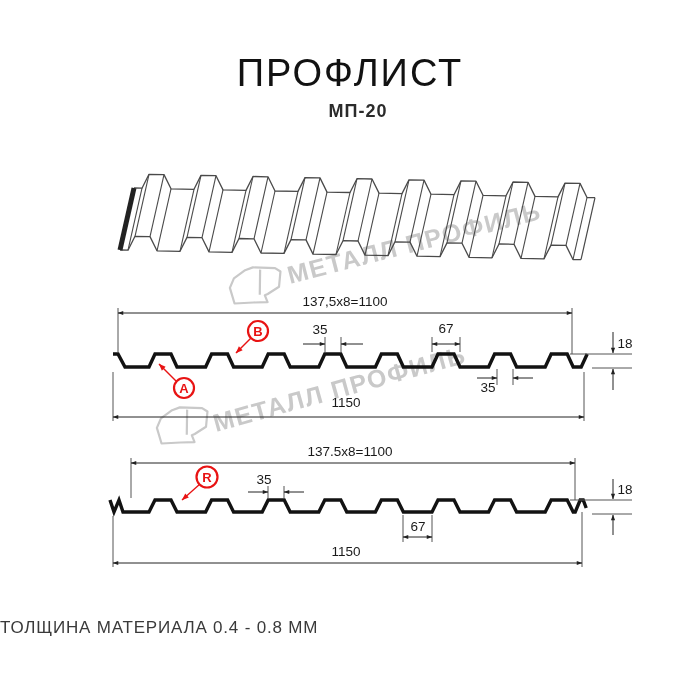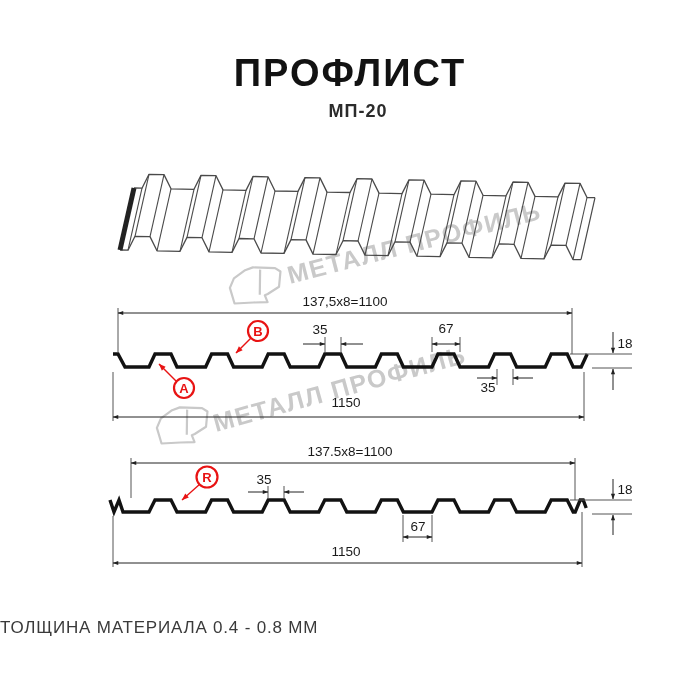--- a/index.html
+++ b/index.html
@@ -1,19 +1,19 @@
 <!DOCTYPE html>
 <html><head>
 <meta charset="utf-8">
 <style>
   html,body{margin:0;padding:0;background:#fff;}
   #page{position:relative;width:700px;height:700px;background:#fff;overflow:hidden;
         font-family:"Liberation Sans",sans-serif;}
   #title{position:absolute;top:52px;left:0;width:700px;text-align:center;
-         font-size:38px;font-weight:700;letter-spacing:2px;color:#121212;}
+         font-size:38px;font-weight:400;letter-spacing:2px;color:#121212;}
   #subtitle{position:absolute;top:101px;left:8px;width:700px;text-align:center;
          font-size:18px;font-weight:600;letter-spacing:1px;color:#2b2b2b;}
   #footer{position:absolute;top:618px;left:0;width:700px;text-align:left;
          font-size:17px;font-weight:500;letter-spacing:.8px;color:#3a3a3a;}
   svg{position:absolute;left:0;top:0;}
   .wm-text{font-size:25px;font-weight:bold;letter-spacing:1.5px;fill:#c9c9c9;}
   .wm-logo{fill:none;stroke:#c9c9c9;stroke-width:2.2;stroke-linejoin:round;}
   .profile{fill:none;stroke:#121212;stroke-width:3.4;stroke-linejoin:miter;}
   .ext{stroke:#555;stroke-width:1;}
   .dln{stroke:#222;stroke-width:1;}

